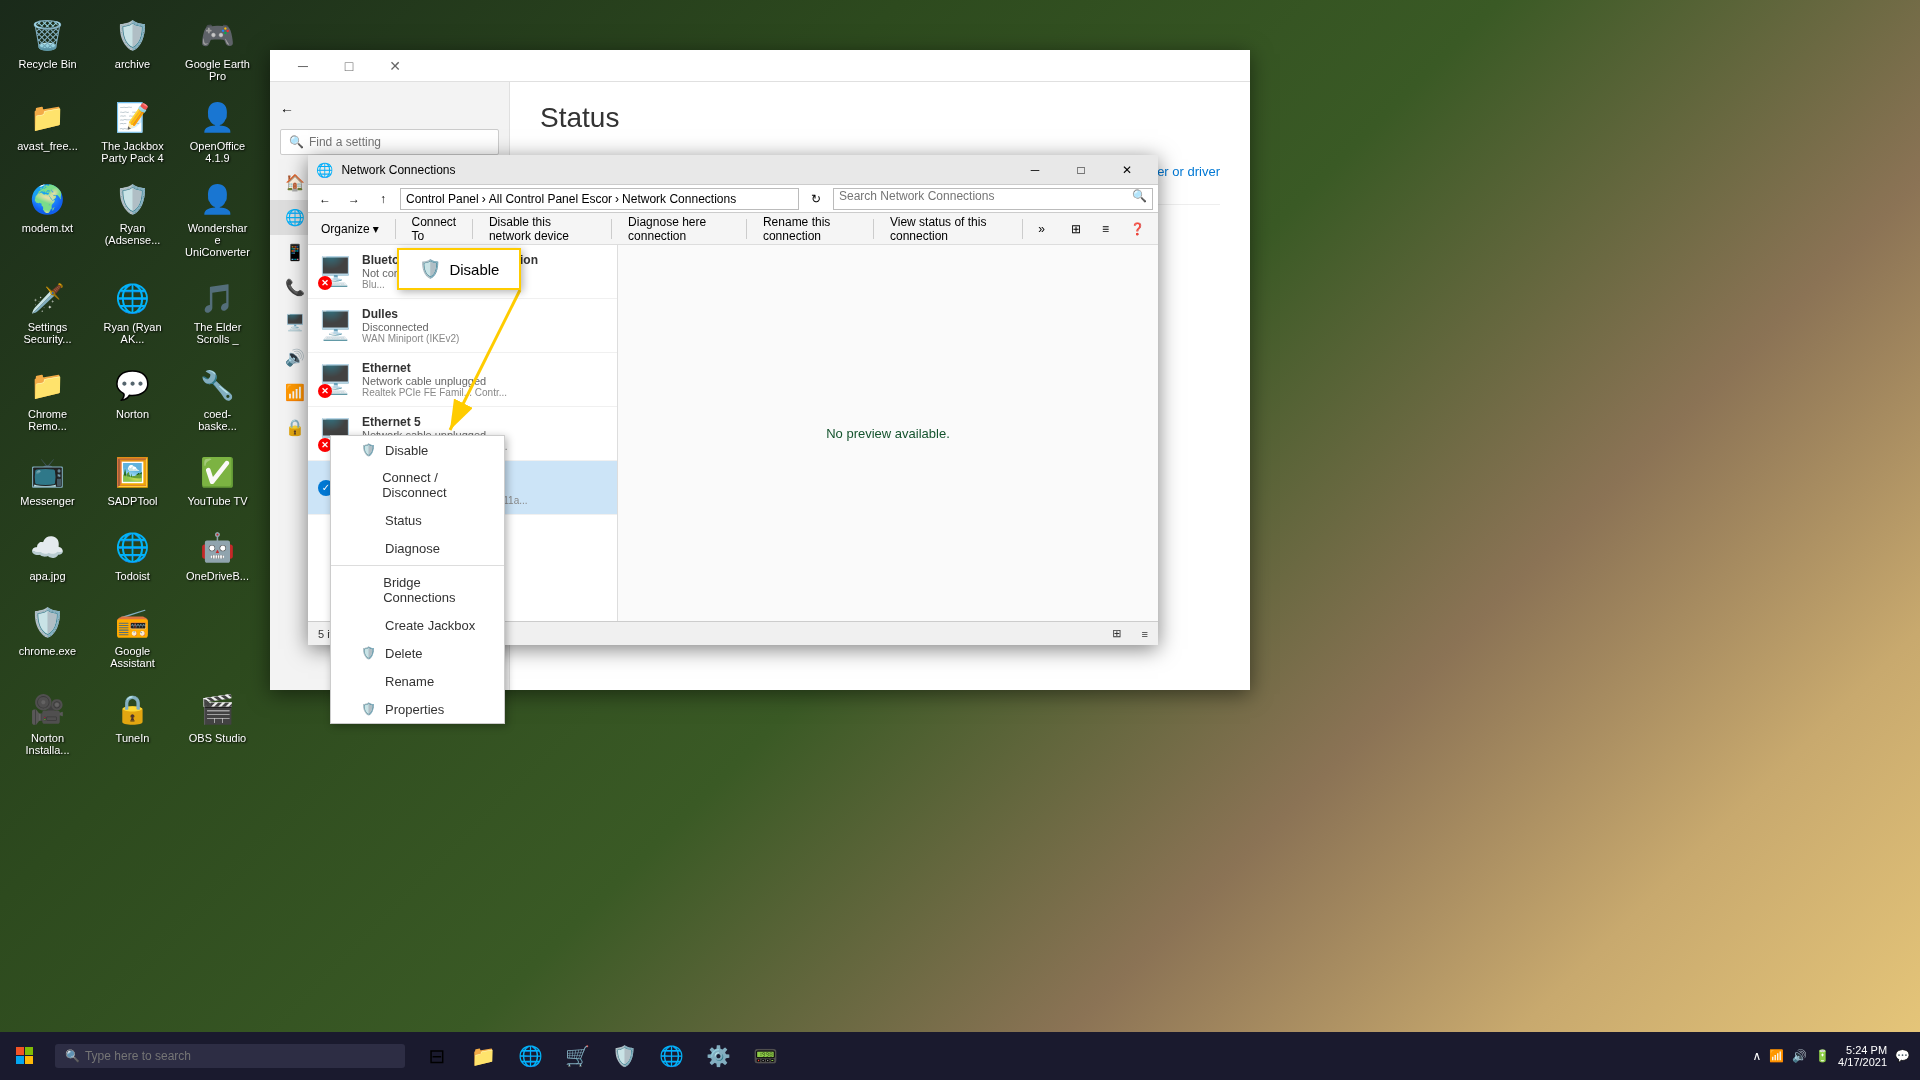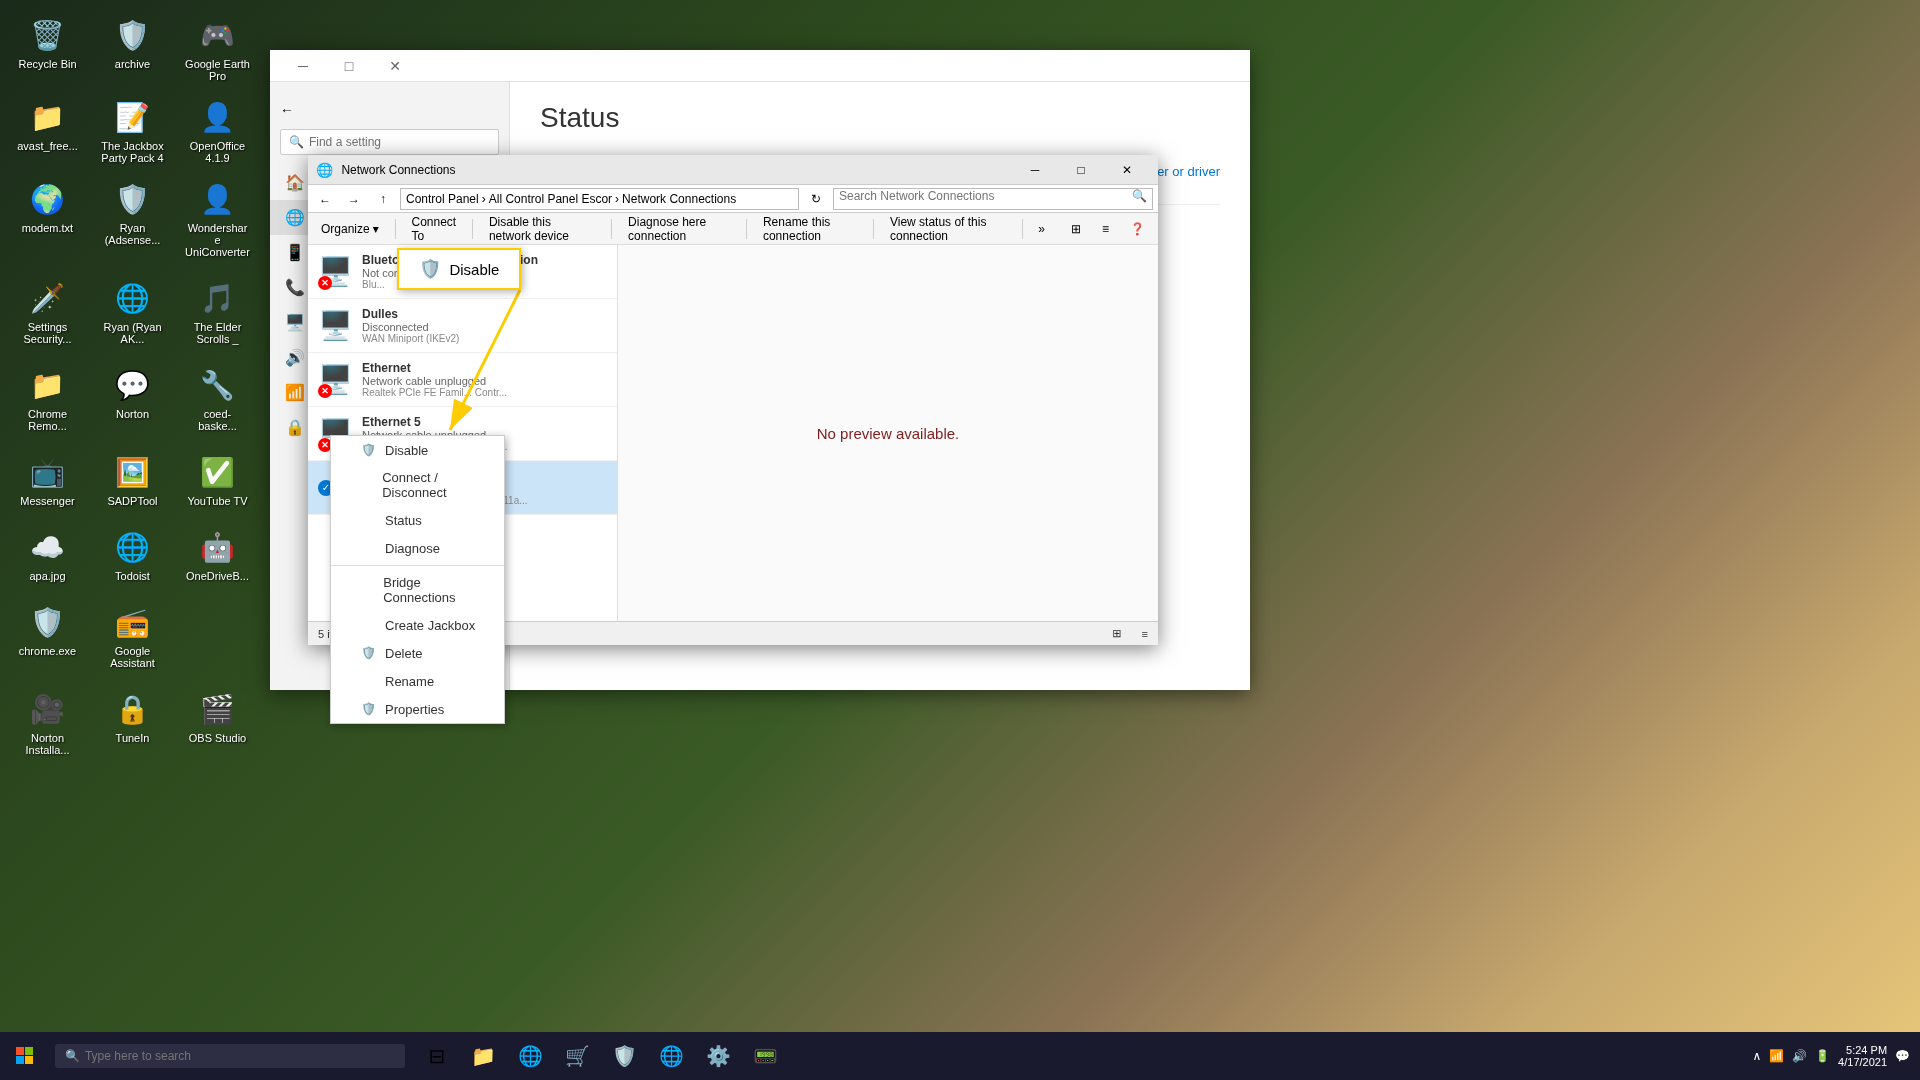--- a/index.html
+++ b/index.html
@@ -475,22 +475,22 @@
       white-space: nowrap;
       overflow: hidden;
       text-overflow: ellipsis;
     }
 
     .netconn-preview {
       flex: 1;
       display: flex;
       align-items: center;
       justify-content: center;
-      color: #7f1d1d;
-      font-size: 15px;
+      color: #14532d;
+      font-size: 13px;
       background: #fafafa;
     }
 
     .netconn-statusbar {
       height: 24px;
       background: #f0f0f0;
       border-top: 1px solid #ccc;
       display: flex;
       align-items: center;
       padding: 0 10px;

